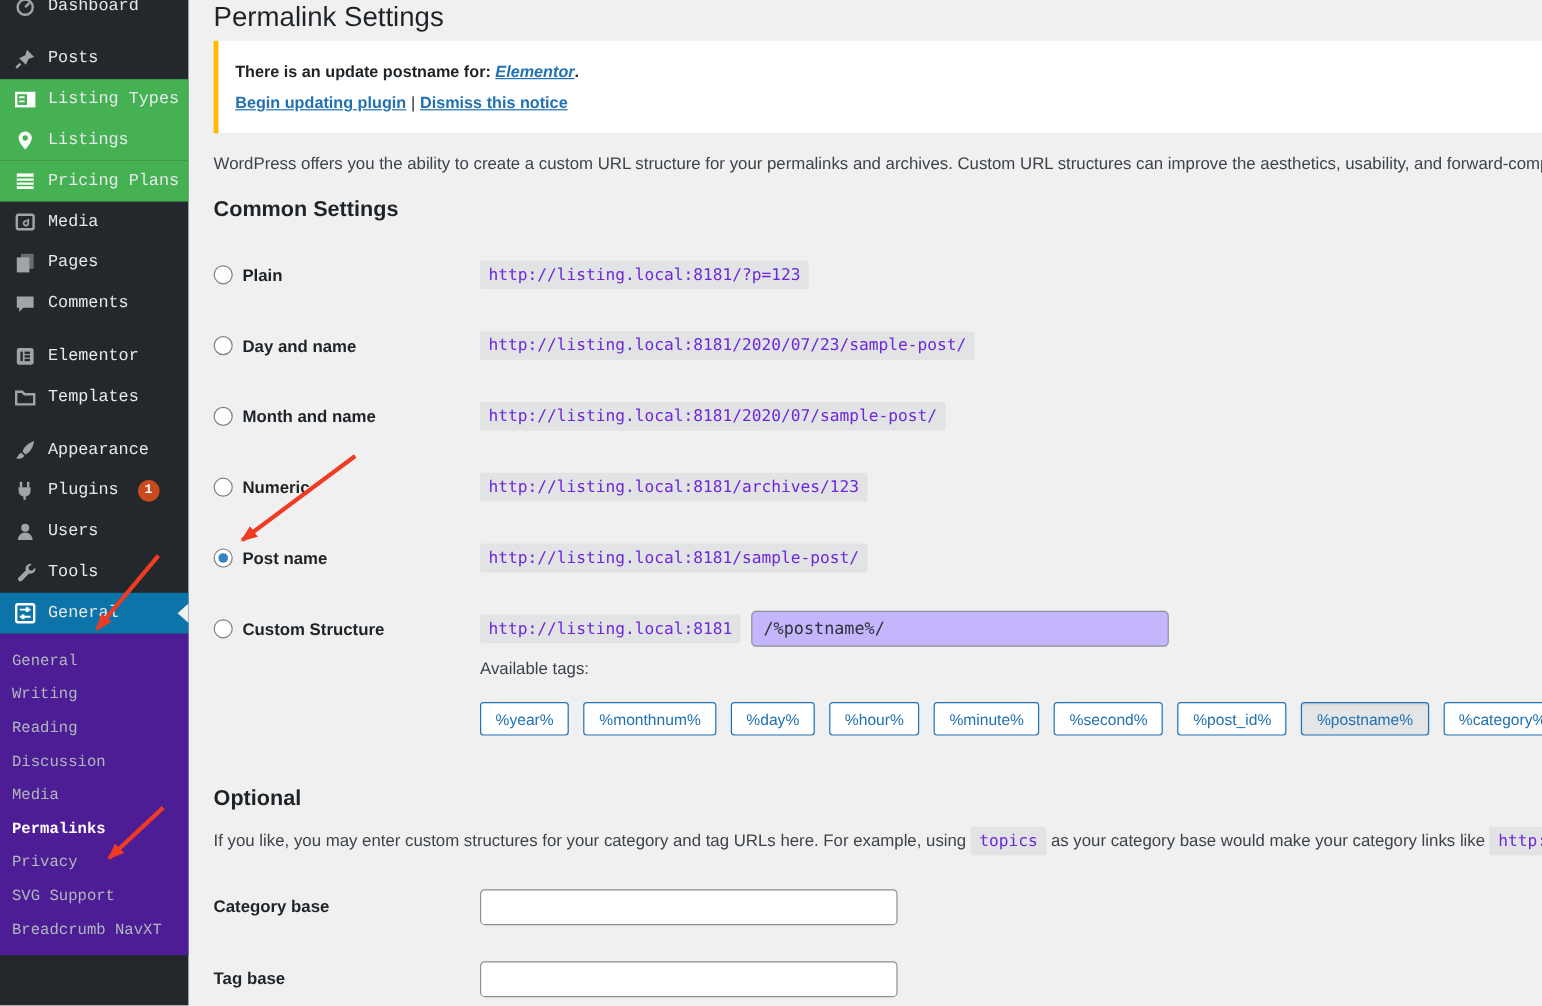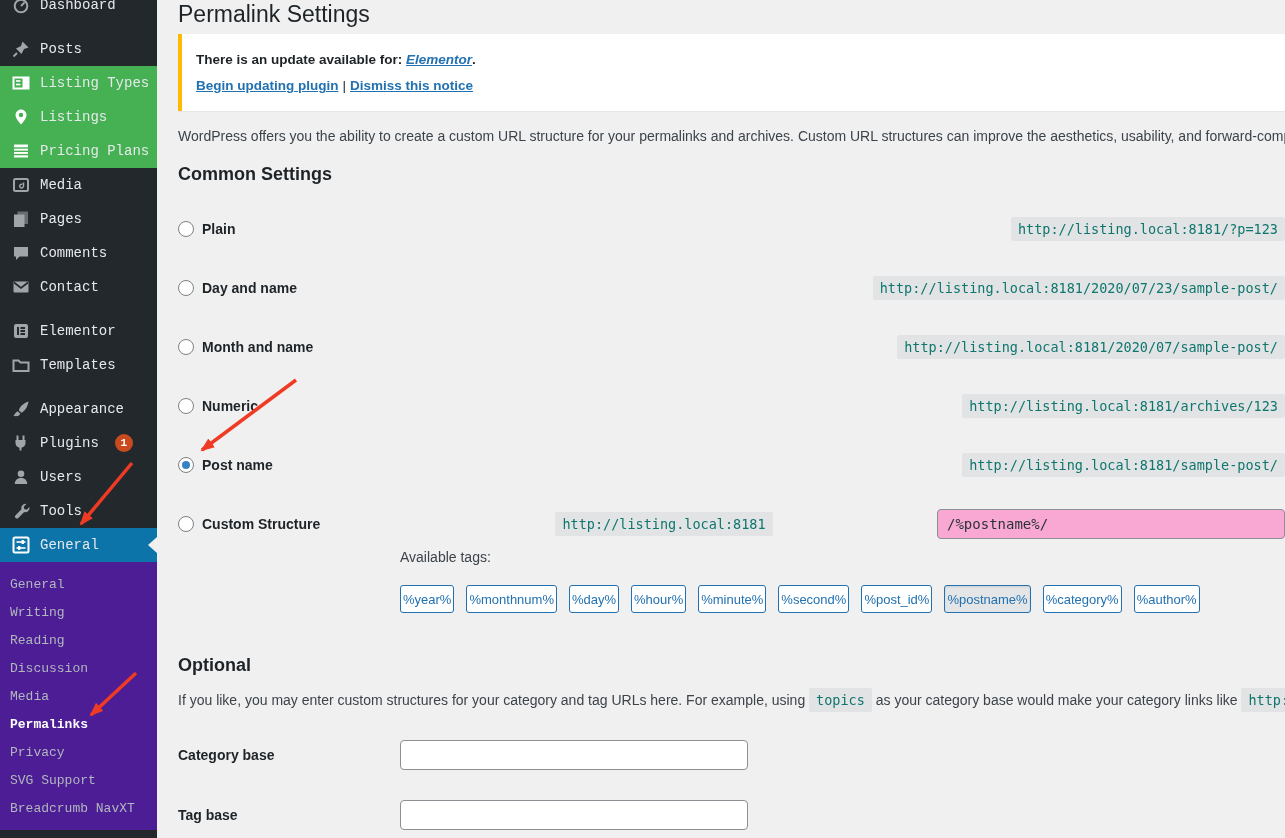--- a/index.html
+++ b/index.html
@@ -76,51 +76,51 @@
   .notice .bar { color:#1d2327; font-weight:400; margin:0 4px; }
 
   p.intro {
     margin-top:15px; font-size:14px; line-height:21px; white-space:nowrap; color:#3c434a;
   }
   h2.section {
     margin-top:16px; font-size:18px; font-weight:600; color:#1d2327; line-height:23px;
   }
 
   .form-rows { margin-top:13px; }
-  .frow { display:flex; align-items:center; height:59px;justify-content:space-between; }
+  .frow { display:flex; align-items:center; height:59px; }
   .frow .cell-label { width:222px; flex:0 0 222px; display:flex; align-items:center; gap:8px; }
   .frow label.flabel { font-size:14px; font-weight:600; color:#1d2327; cursor:pointer; }
   .radio {
     width:16px; height:16px; border-radius:50%;
     border:1px solid #7e8084; background:#fff; flex:0 0 16px;
     position:relative; cursor:pointer;
   }
   .radio.checked::after {
     content:""; position:absolute; left:3px; top:3px;
     width:8px; height:8px; border-radius:50%; background:#3582c4;
   }
   code.chip {
     font-family:"DejaVu Sans Mono", monospace;
-    font-size:13.5px; color:#0f766e;
+    font-size:13.5px; color:#6d28d9;
     background:#e2e3e5; padding:4px 7px; border-radius:2px;
     white-space:nowrap;
   }
   .custom-input {
     font-family:"DejaVu Sans Mono", monospace;
     font-size:14px; color:#2c3338;
     width:348px; height:30px; margin-left:9px; padding:0 9px;
-    border:1px solid #8c8f94; border-radius:4px; background:#f9a8d4;
+    border:1px solid #8c8f94; border-radius:4px; background:#c4b5fd;
   }
   .tags-label { font-size:14px; color:#3c434a; margin-top:-6px; padding-left:222px; line-height:20px; }
   .tags-row { margin-top:18px; padding-left:222px; display:flex; gap:12px; }
   .tag-btn {
     font-family:"Liberation Sans", sans-serif;
     font-size:13px; color:#2271b1; background:#fff;
     border:1px solid #2271b1; border-radius:3px;
-    height:28px; padding:0 2px; cursor:pointer; white-space:nowrap;
+    height:28px; padding:0 12px; cursor:pointer; white-space:nowrap;
   }
   .tag-btn.active { background:#e4e5e7; box-shadow:inset 0 1px 2px rgba(0,0,0,.1); }
 
   h2.optional-h { margin-top:41px; }
   p.optional-p {
     margin-top:13px; font-size:14px; line-height:21px; white-space:nowrap; color:#3c434a;
   }
   .opt-rows { margin-top:14px; }
   .orow { display:flex; align-items:center; height:60px; }
   .orow .cell-label { width:222px; flex:0 0 222px; }
@@ -211,29 +211,20 @@
       <span>Pages</span>
     </li>
     <li class="mitem">
       <span class="mi">
         <svg viewBox="0 0 18 18">
             <path d="M2 3 h14 v9.5 h-8.5 l-3.5 3.5 v-3.5 h-2 z" fill="currentColor"></path>
           </svg>
       </span>
       <span>Comments</span>
     </li>
-    <li class="mitem">
-      <span class="mi">
-        <svg viewBox="0 0 18 18">
-            <rect x="1.5" y="3.5" width="15" height="11" rx="1" fill="currentColor"></rect>
-            <path d="M2 4.5 L9 10 L16 4.5" fill="none" class="hole-stroke" stroke-width="1.6"></path>
-          </svg>
-      </span>
-      <span>Contact</span>
-    </li>
     <li class="sep"></li>
     <li class="mitem">
       <span class="mi">
         <svg viewBox="0 0 18 18">
             <rect x="2" y="2" width="14" height="14" rx="2" fill="currentColor"></rect>
             <rect x="5" y="5" width="2" height="8" class="hole"></rect>
             <rect x="8.5" y="5" width="4.5" height="2" class="hole"></rect>
             <rect x="8.5" y="8" width="4.5" height="2" class="hole"></rect>
             <rect x="8.5" y="11" width="4.5" height="2" class="hole"></rect>
           </svg>
@@ -329,21 +320,21 @@
         <span>Breadcrumb NavXT</span>
       </li>
   </ul>
 </aside>
 
 <div class="main">
   <h1 class="page-title">Permalink Settings</h1>
 
   <div class="notice">
     <p>
-      <span class="strong">There is an update available for: </span><a class="plugin-link">Elementor</a><span class="strong">.</span>
+      <span class="strong">There is an update postname for: </span><a class="plugin-link">Elementor</a><span class="strong">.</span>
     </p>
     <p>
       <a>Begin updating plugin</a><span class="bar">|</span><a>Dismiss this notice</a>
     </p>
   </div>
 
   <p class="intro">WordPress offers you the ability to create a custom URL structure for your permalinks and archives. Custom URL structures can improve the aesthetics, usability, and forward-compatibility of your links.</p>
 
   <h2 class="section">Common Settings</h2>
 

